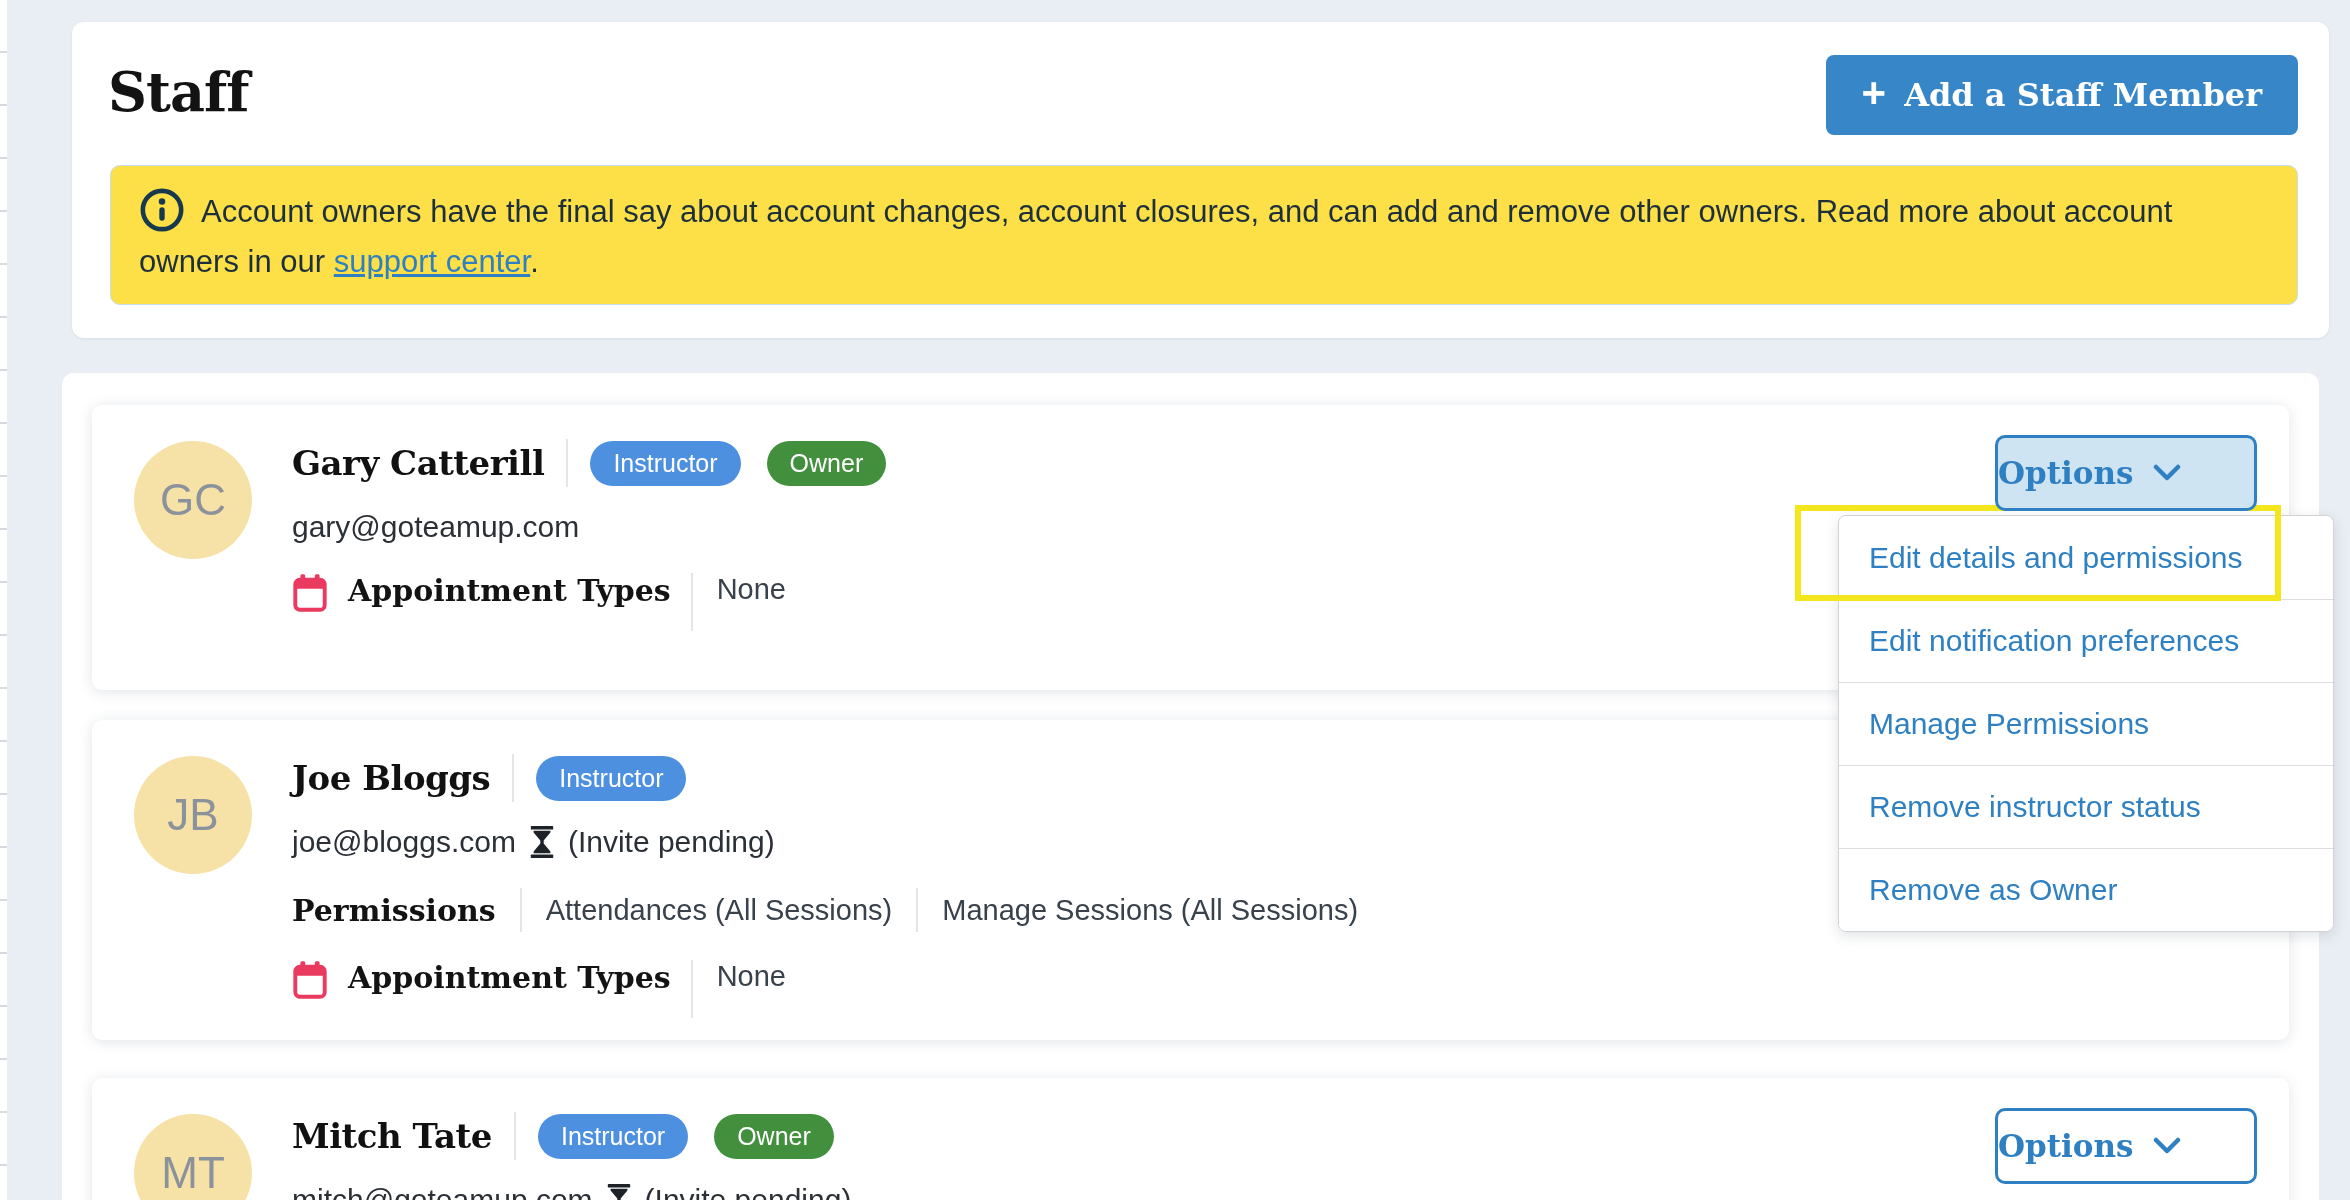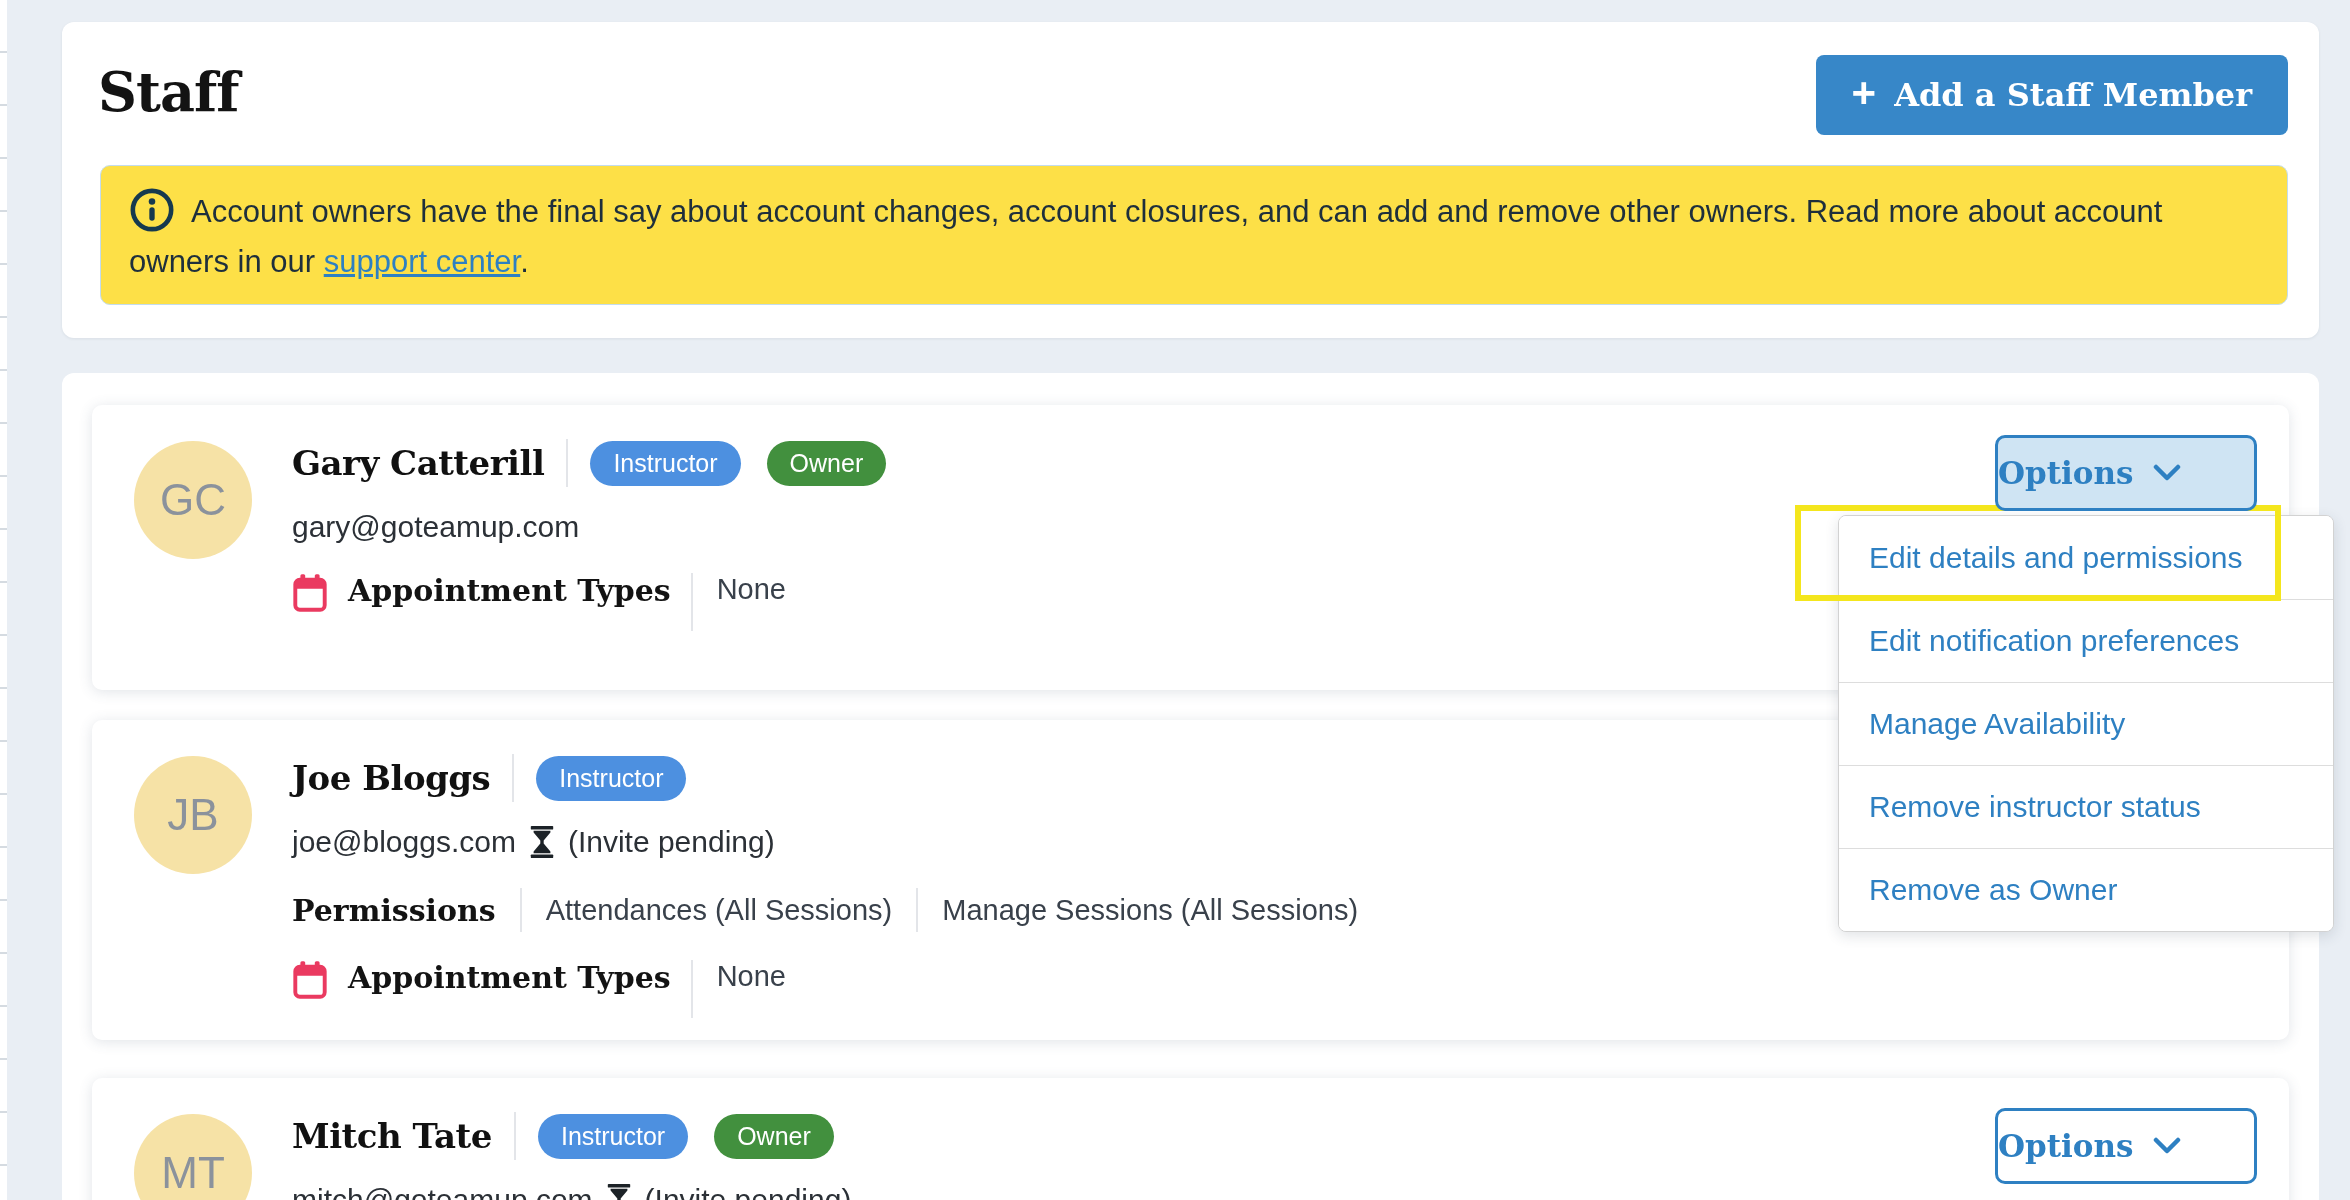--- a/index.html
+++ b/index.html
@@ -14,21 +14,21 @@
 
   
   .ruler {
     position: absolute; left: 0; top: 0; width: 7px; height: 100%;
     background: repeating-linear-gradient(to bottom,
       #ffffff 0px, #ffffff 51px, #d5dbe1 51px, #d5dbe1 53px);
   }
 
   
   .header-panel {
-    position: absolute; left: 62px; top: 22px; width: 2257px; height: 316px;
+    position: absolute; left: 72px; top: 22px; width: 2257px; height: 316px;
     background: #fff; border-radius: 12px;
     box-shadow: 0 1px 3px rgba(30,50,70,.08);
   }
   .page-title {
     position: absolute; left: 36px; top: 40px;
     font-size: 54px; line-height: 60px; color: #131313; letter-spacing: -1px;
   }
   .add-btn {
     position: absolute; right: 31px; top: 33px; height: 80px;
     display: flex; align-items: center; gap: 18px; padding: 0 36px;
@@ -251,18 +251,18 @@
       <svg class="chev" width="28" height="18" viewBox="0 0 28 18" fill="none">
         <polyline points="3,3 14,14 25,3" stroke="#2e80c2" stroke-width="4.5" stroke-linecap="round" stroke-linejoin="round"></polyline>
       </svg>
     </button>
   </article>
 </section>
 
 <div class="dropdown">
   <div class="dropdown-item">Edit details and permissions</div>
   <div class="dropdown-item">Edit notification preferences</div>
-  <div class="dropdown-item">Manage Availability</div>
+  <div class="dropdown-item">Manage Permissions</div>
   <div class="dropdown-item">Remove instructor status</div>
   <div class="dropdown-item">Remove as Owner</div>
 </div>
 
 <div class="highlight-box"></div>
 
 </body></html>

